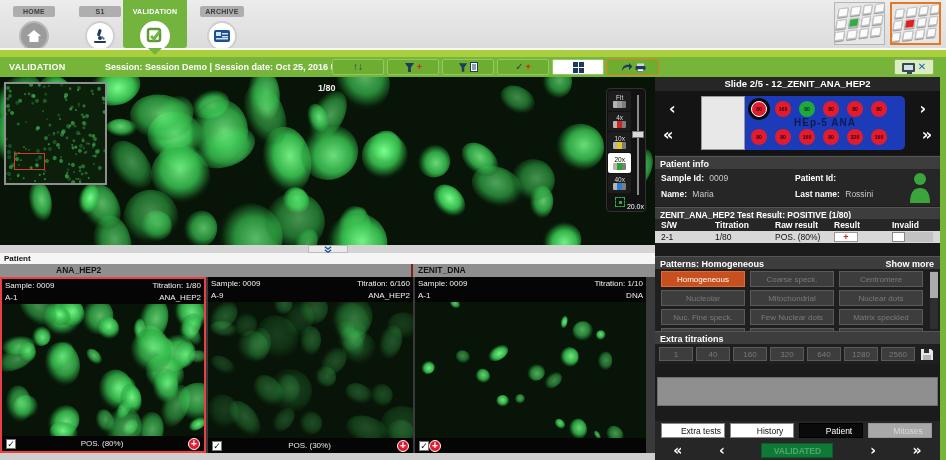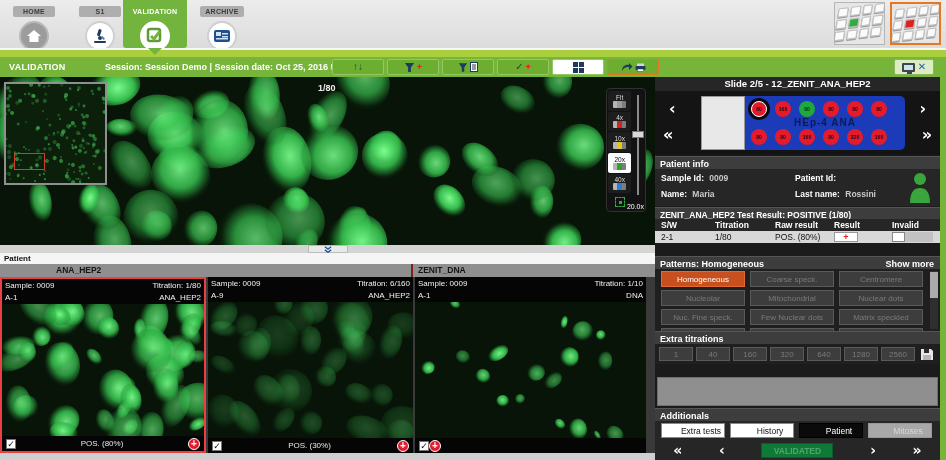--- a/index.html
+++ b/index.html
@@ -114,21 +114,21 @@
   .wellrow{position:absolute;left:6px;display:flex;gap:8px;}
   .well{width:16px;height:16px;border-radius:50%;background:#e31b2d;color:#2a070c;font-size:5px;font-weight:bold;
         display:flex;align-items:center;justify-content:center;cursor:pointer;flex:none;}
   .well.neg{background:#1fa83c;color:#06300f;}
   .well.sel{border:1px solid #fff;box-shadow:0 0 0 3px #0a0a0a;}
   .brand{position:absolute;left:0;top:21px;width:100%;text-align:center;font-size:10px;font-weight:bold;color:#0d1b52;letter-spacing:1px;}
 
   .pi-body{position:absolute;left:0;top:92px;width:285px;height:37px;background:#262626;font-size:8.5px;}
   .pi-row{position:absolute;left:6px;}
   .pi-lab{font-weight:bold;color:#fff;}
-  .pi-val{color:#c9c9c9;margin-left:3px;font-weight:bold;}
+  .pi-val{color:#c9c9c9;margin-left:3px;}
   .person{position:absolute;right:8px;top:3px;}
 
   .tbl-head{position:absolute;left:0;top:142px;width:285px;height:12px;background:#262626;font-size:8.5px;font-weight:bold;}
   .tbl-row{position:absolute;left:0;top:154px;width:285px;height:12px;background:#d8d8d8;color:#111;font-size:8.5px;cursor:pointer;}
   .c1{position:absolute;left:6px;top:1px;}  .c2{position:absolute;left:60px;top:1px;}
   .c3{position:absolute;left:120px;top:1px;}.c4{position:absolute;left:179px;top:1px;}
   .c5{position:absolute;left:237px;top:1px;}
   .res-btn{display:inline-block;width:24px;height:10px;background:#fff;border:1px solid #999;color:#e01f1f;
            font-weight:bold;font-size:9px;line-height:9px;text-align:center;cursor:pointer;}
   .inv-box{display:inline-block;width:13px;height:10px;background:#fff;border:1px solid #888;cursor:pointer;vertical-align:top;}
@@ -759,21 +759,21 @@
         <div class="slide-label"></div>
         <div class="slide-body">
           <div class="wellrow" style="top:5px" id="wells-top">
               <span class="well sel">80</span>
               <span class="well">160</span>
               <span class="well neg">80</span>
               <span class="well">80</span>
               <span class="well">80</span>
               <span class="well">80</span>
             </div>
-          <span class="brand">HEp-4 ANA</span>
+          <span class="brand">HEp-5 ANA</span>
           <div class="wellrow" style="top:33px" id="wells-bottom">
               <span class="well">80</span>
               <span class="well">80</span>
               <span class="well">160</span>
               <span class="well">80</span>
               <span class="well">320</span>
               <span class="well">160</span>
             </div>
         </div>
       </div>
@@ -856,21 +856,20 @@
         <svg width="14" height="13" viewBox="0 0 14 13">
             <path d="M1 1 H11 L13 3 V12 H1 Z" fill="#e8e8e8"></path>
             <rect x="4" y="1" width="5" height="4" fill="#2b2b2b"></rect>
             <rect x="3" y="7" width="8" height="5" fill="#b5b5b5"></rect>
           </svg>
       </span>
     </div>
 
     <div class="notes-area"></div>
 
-    <div class="sec-head add-head">Additionals</div>
     <div class="add-body">
       <div class="abtn" style="left:6px">Extra tests</div>
       <div class="abtn" style="left:75px">History</div>
       <div class="abtn dark" style="left:144px">Patient</div>
       <div class="abtn dis" style="left:213px">Mitoses</div>
     </div>
 
     <div class="bnav">
       <span class="bchev">«</span>
       <span class="bchev">‹</span>

